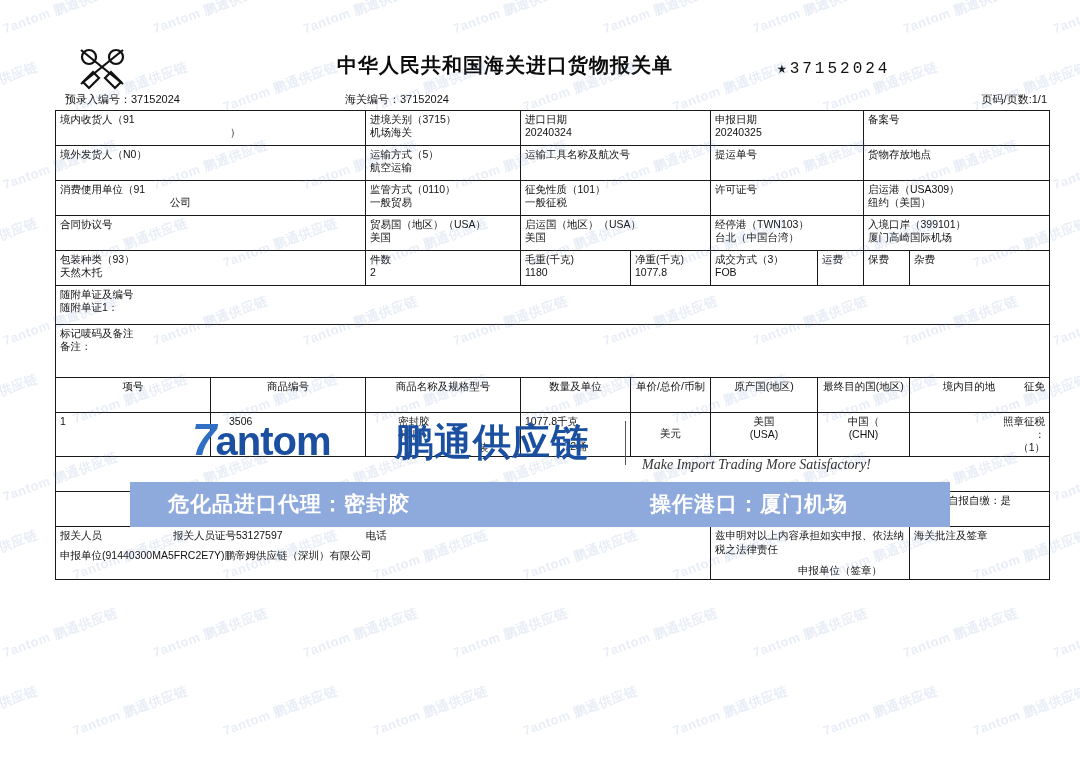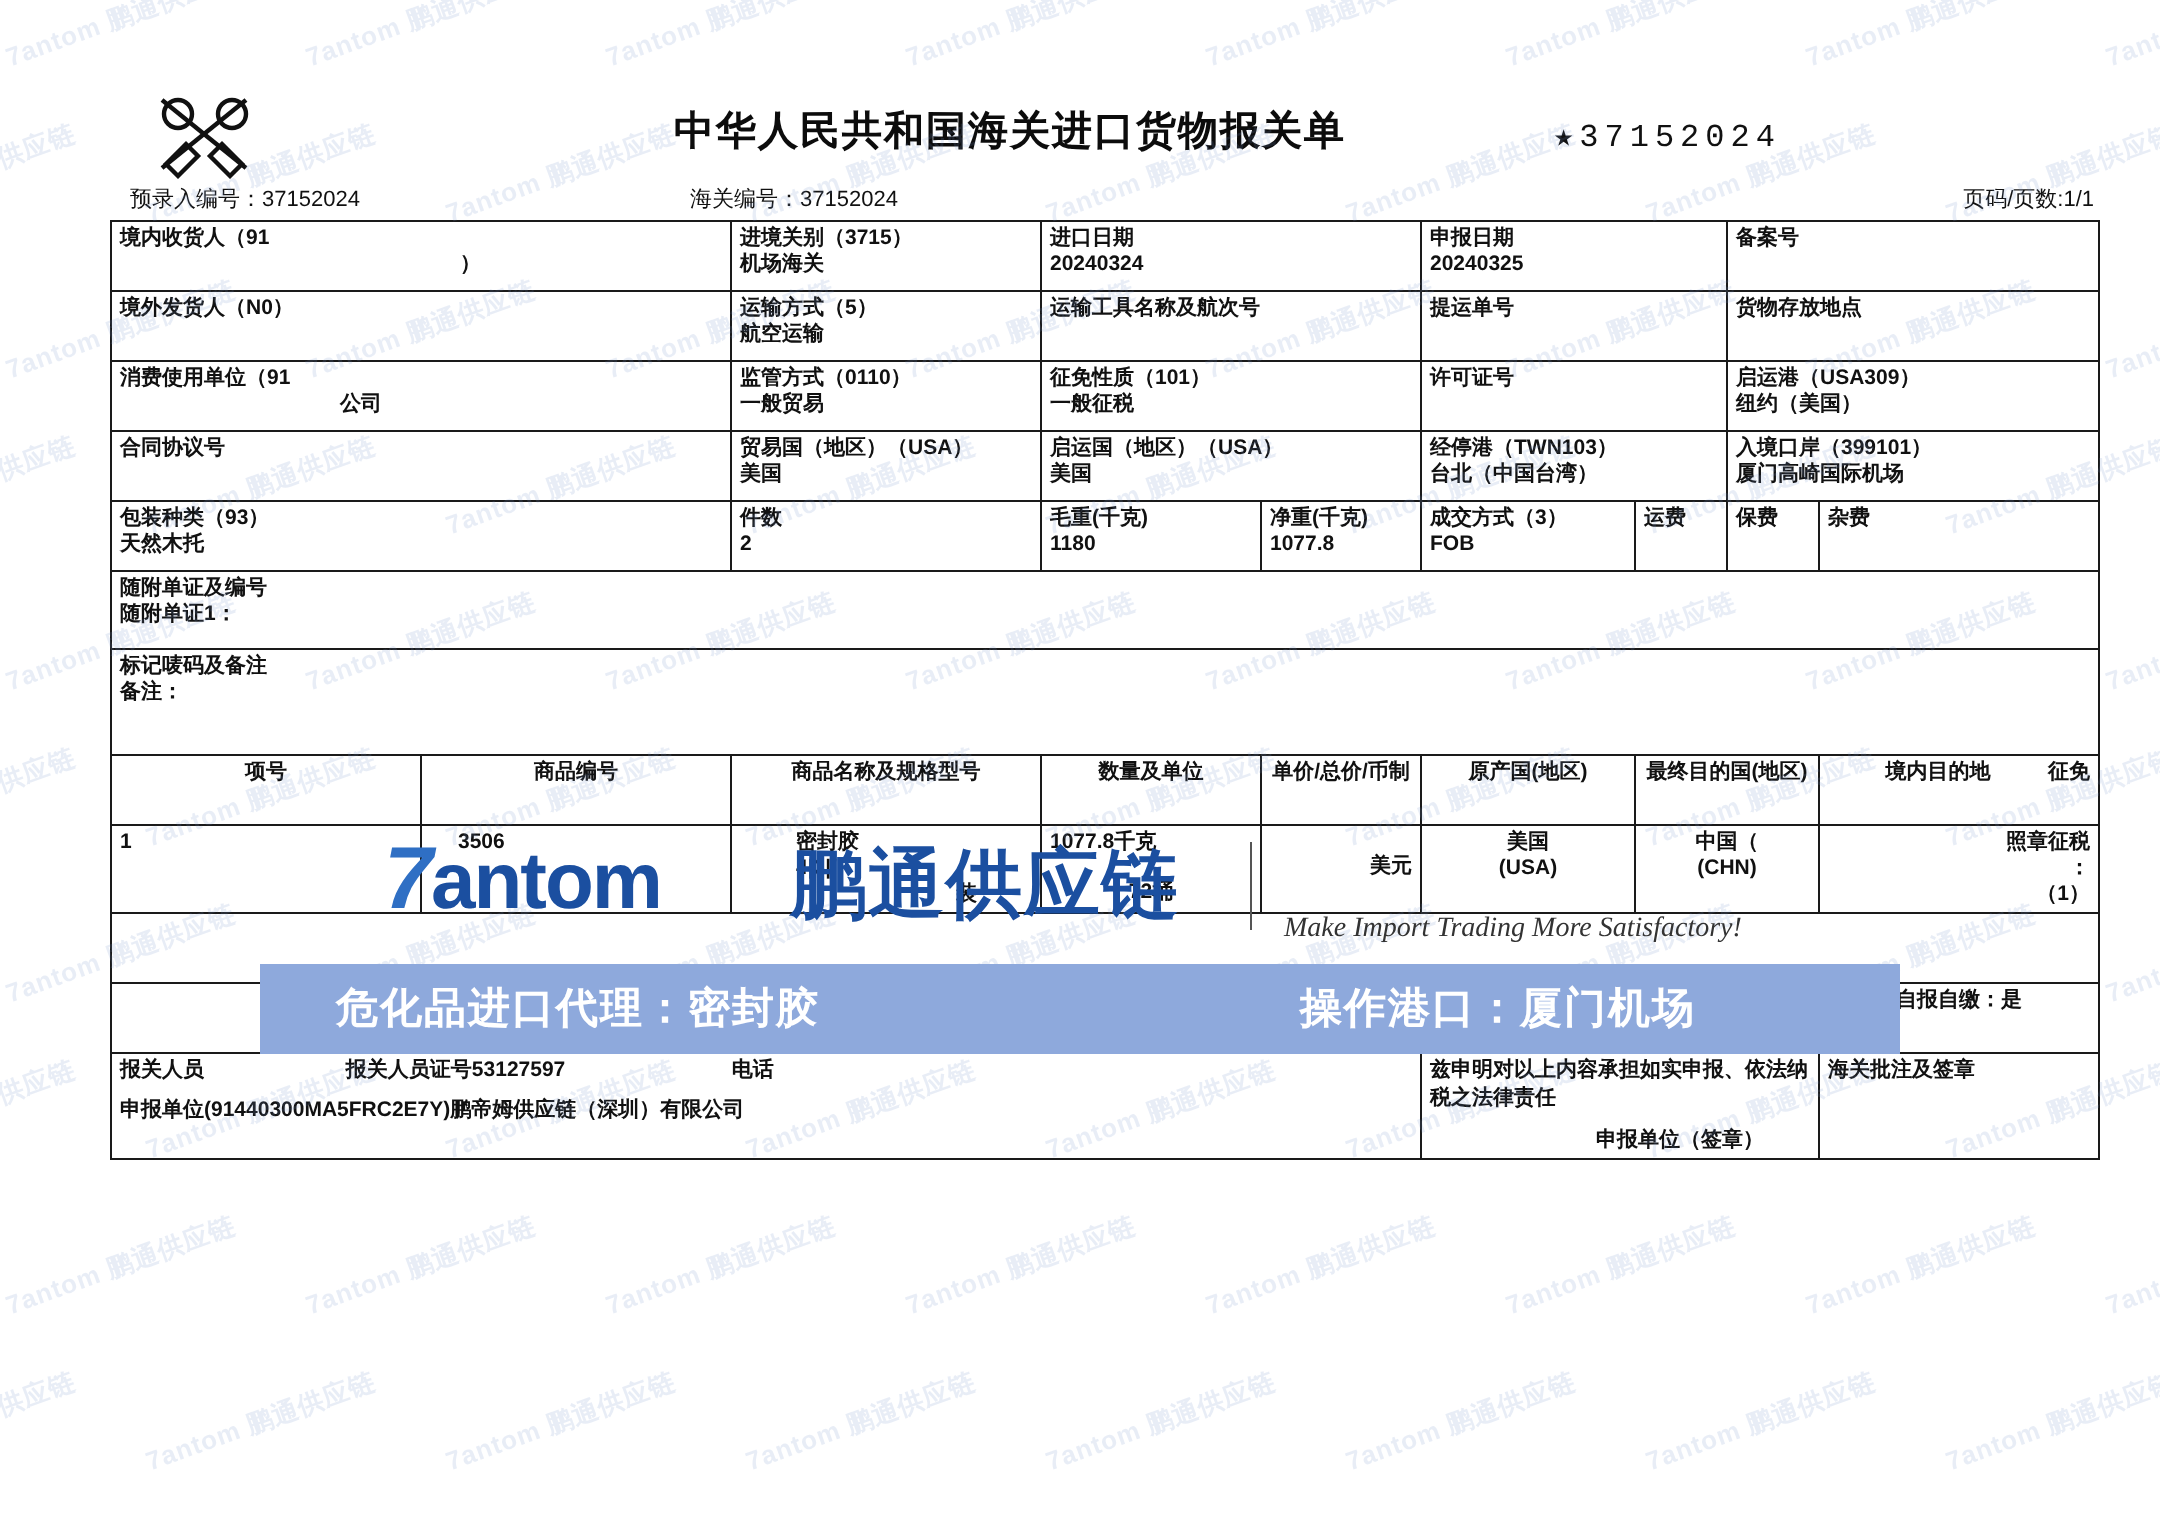--- a/index.html
+++ b/index.html
@@ -101,21 +101,20 @@
   .hdr-line .h-pg  { position: absolute; right: 2px; top: 0; }
 
   
   table.frm {
     position: absolute;
     left: 8px;
     top: 92px;
     width: 994px;
     border-collapse: collapse;
     table-layout: fixed;
-    font-weight: bold;
   }
   table.frm td {
     border: 1px solid #1a1a1a;
     vertical-align: top;
     padding: 2px 4px 2px 4px;
     font-size: 10.5px;
     line-height: 1.25;
     height: 30px;
     position: relative;
   }
@@ -443,21 +442,21 @@
           <span class="val" style="padding-left:28px">密封胶</span>
           <span class="val" style="padding-left:28px">4|3|/</span>
           <span class="val" style="padding-left:108px">装</span>
         </td>
         <td>
           <span class="val" style="">1077.8千克</span>
           <span class="val" style="text-align:center;margin-top:12px">72桶</span>
         </td>
         <td>
           <span class="val"></span>
-          <span class="val" style="text-align:right;margin-top:12px">美元</span>
+          <span class="val" style="text-align:center;margin-top:12px">美元</span>
         </td>
         <td style="text-align:center">
           <span class="val">美国</span>
           <span class="val">(USA)</span>
         </td>
         <td colspan="2" style="text-align:center">
           <span class="val">中国（</span>
           <span class="val">(CHN)</span>
         </td>
         <td>

